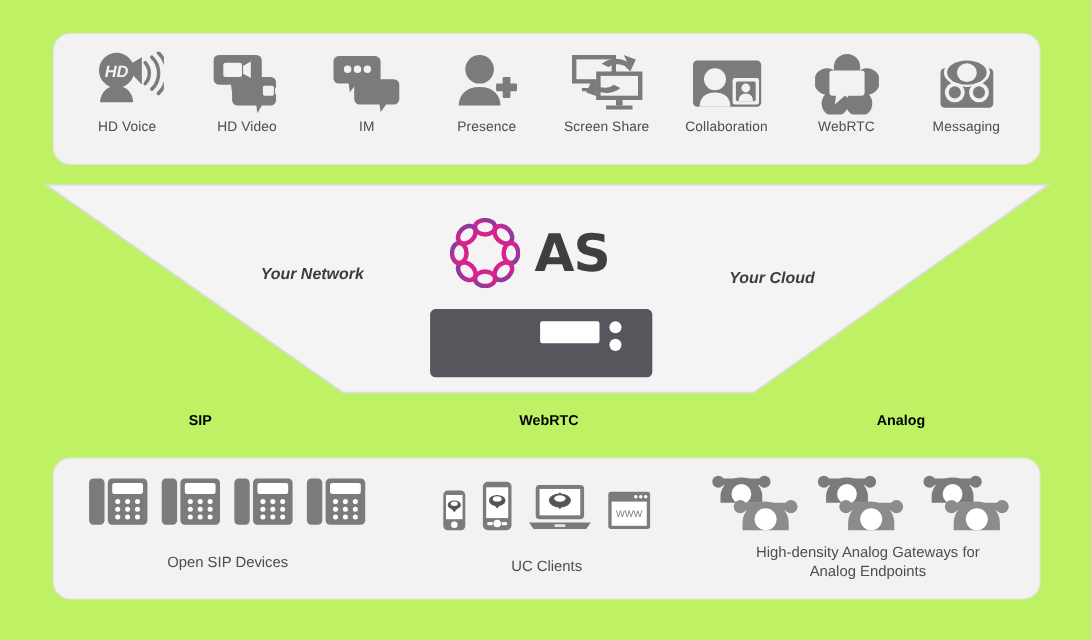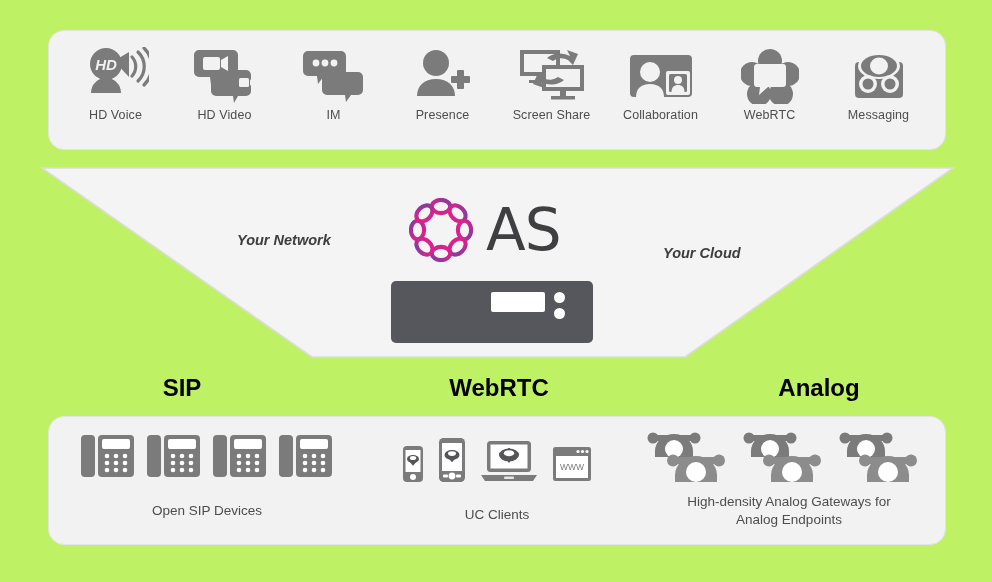--- a/index.html
+++ b/index.html
@@ -75,38 +75,38 @@
     height: 196px;
   }
   .zone-label {
     position: absolute;
     font-size: 14.5px;
     font-style: italic;
     font-weight: bold;
     color: #3d3d3d;
     white-space: nowrap;
   }
-  #zone-network { left: 237px; top: 232px; }
+  #zone-network { left: 237px; top: 242px; }
   #zone-cloud   { left: 663px; top: 245px; }
 
   
   #brand {
     position: absolute;
     left: 409px;
     top: 198px;
     height: 64px;
     display: flex;
     align-items: center;
     gap: 13px;
   }
   #brand-mark { display: block; }
   #brand-text {
     font-family: "DejaVu Sans", sans-serif;
-    font-size: 58px;
-    font-weight: normal;
+    font-size: 47px;
+    font-weight: bold;
     color: #3f3f41;
     letter-spacing: -1px;
     line-height: 1;
   }
 
   
   #server {
     position: absolute;
     left: 391px;
     top: 281px;
@@ -132,21 +132,21 @@
     height: 11px;
     border-radius: 50%;
     background: #ffffff;
   }
   #server-led-top { top: 11px; }
   #server-led-bottom { top: 27px; }
 
   
   .section-heading {
     position: absolute;
-    font-size: 24px;
+    font-size: 13px;
     font-weight: bold;
     color: #000000;
     white-space: nowrap;
     transform: translateX(-50%);
     top: 374px;
   }
   #heading-sip     { left: 182px; }
   #heading-webrtc  { left: 499px; }
   #heading-analog  { left: 819px; }
 

